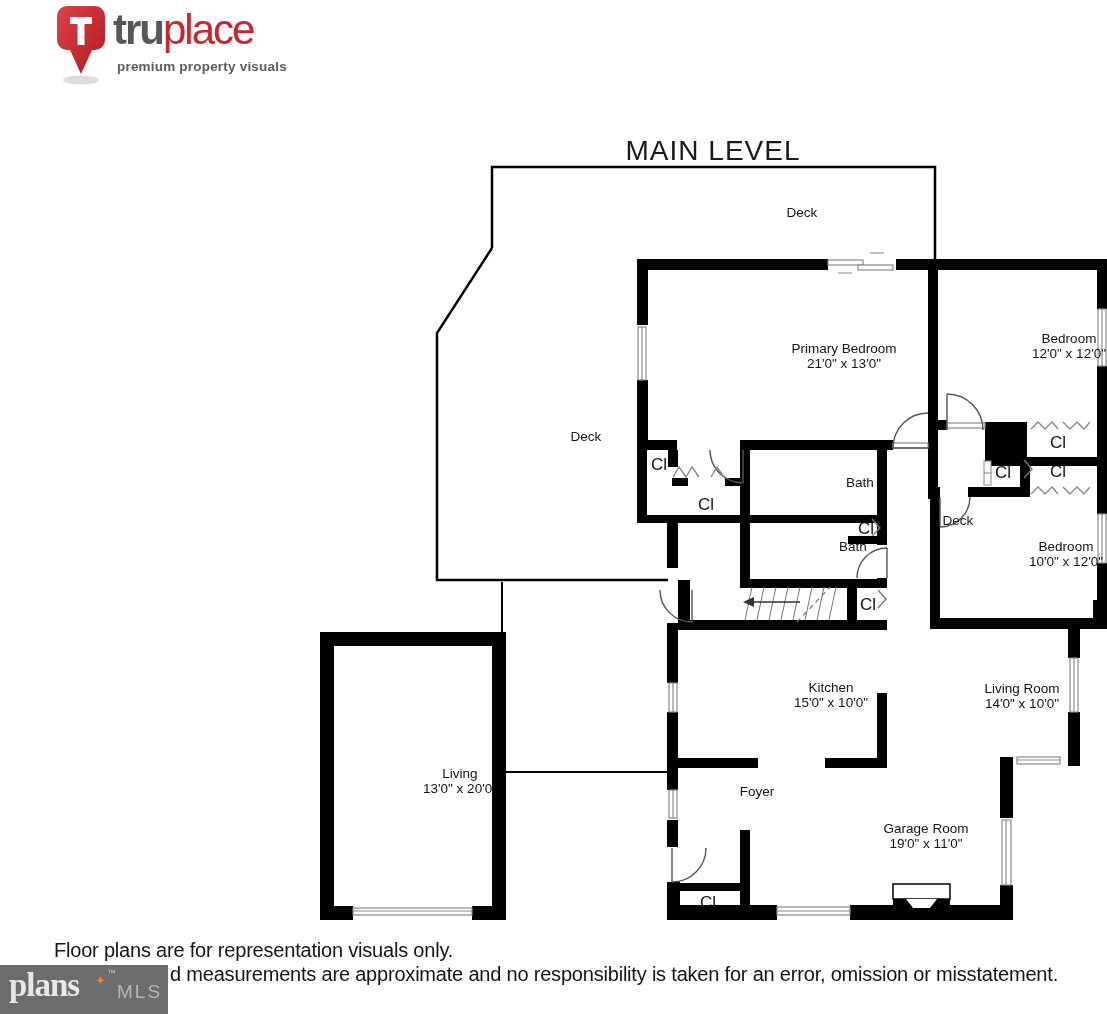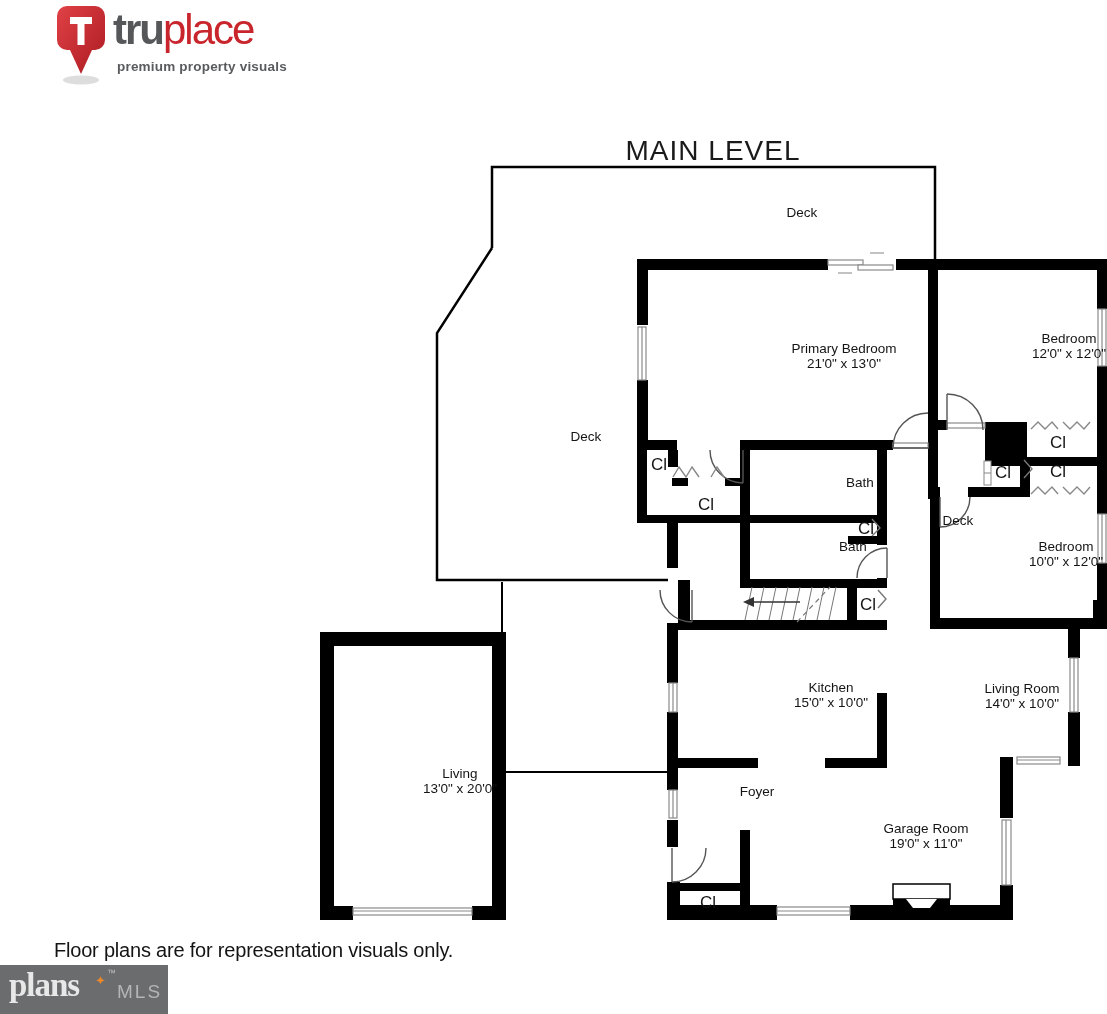--- a/index.html
+++ b/index.html
@@ -283,20 +283,21 @@
   <div class="cl-label" style="left:659px;top:455px">Cl</div>
   <div class="cl-label" style="left:706px;top:495px">Cl</div>
   <div class="cl-label" style="left:866px;top:519px">Cl</div>
   <div class="cl-label" style="left:868px;top:595px">Cl</div>
   <div class="cl-label" style="left:1003px;top:463px">Cl</div>
   <div class="cl-label" style="left:1058px;top:433px">Cl</div>
   <div class="cl-label" style="left:1058px;top:462px">Cl</div>
   <div class="cl-label" style="left:708px;top:893px">Cl</div>
 
   <div id="disclaimer-1">Floor plans are for representation visuals only.</div>
+  <div id="disclaimer-2">d measurements are approximate and no responsibility is taken for an error, omission or misstatement.</div>
 
   <div id="mls-box">
     <span id="mls-brand">plans</span>
     <span id="mls-star">✦</span>
     <span id="mls-tm">™</span>
     <span id="mls-suffix">MLS</span>
   </div>
 
 </div>
 

